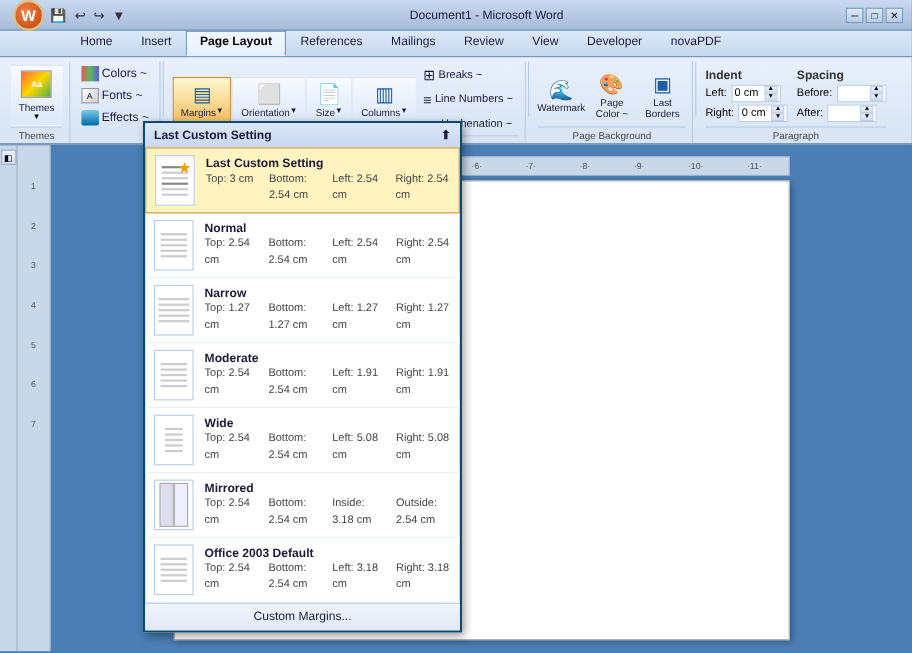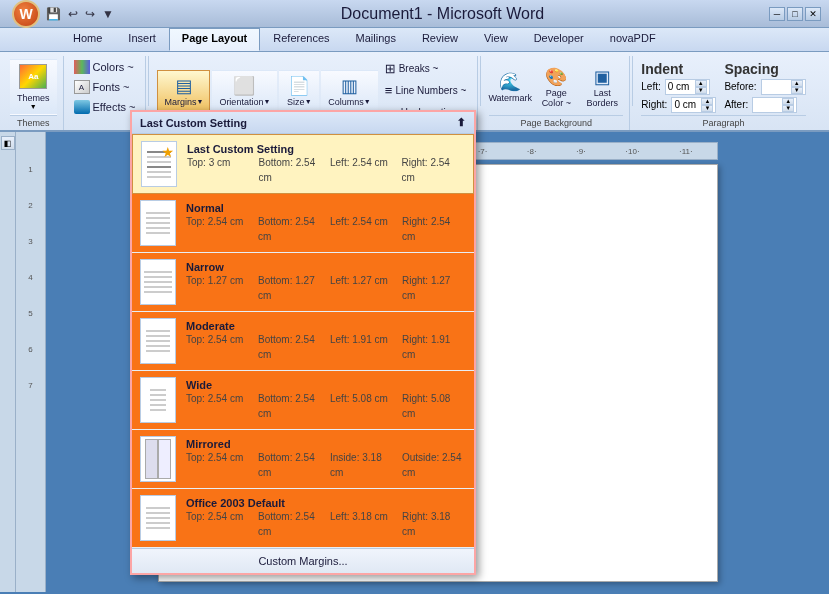--- a/index.html
+++ b/index.html
@@ -7,21 +7,21 @@
 
     
     .title-bar {
       background: linear-gradient(to bottom, #c8d8f0 0%, #a8bcd8 100%);
       height: 28px;
       display: flex;
       align-items: center;
       padding: 0 8px;
       border-bottom: 1px solid #7a9bc0;
     }
-    .title-bar-title { font-size: 16px; color: #1a1a3a; flex: 1; text-align: center; }
+    .title-bar-title { font-size: 11px; color: #1a1a3a; flex: 1; text-align: center; }
     .title-bar-buttons { display: flex; gap: 2px; }
     .title-bar-btn { width: 16px; height: 14px; border: 1px solid #7a9bc0; background: linear-gradient(to bottom, #dce8f8, #b8cce4); font-size: 9px; display: flex; align-items: center; justify-content: center; cursor: pointer; }
 
     
     .ribbon-tabs {
       background: linear-gradient(to bottom, #dce8f8 0%, #c8d8f0 100%);
       height: 24px;
       display: flex;
       padding: 0 60px;
       border-bottom: 1px solid #7a9bc0;
@@ -127,21 +127,21 @@
     
     .page-bg-group { min-width: 140px; }
     .page-bg-btns { display: flex; gap: 4px; align-items: center; }
     .pg-btn { display: flex; flex-direction: column; align-items: center; justify-content: center; width: 42px; cursor: pointer; padding: 2px; }
     .pg-btn-icon { font-size: 18px; color: #2060a0; }
     .pg-btn-label { font-size: 9px; color: #1a1a3a; text-align: center; }
 
     
     .indent-spacing-group { display: flex; gap: 8px; }
     .indent-col, .spacing-col { display: flex; flex-direction: column; gap: 2px; }
-    .indent-label, .spacing-label { font-size: 14px; font-weight: bold; color: #333; }
+    .indent-label, .spacing-label { font-size: 11px; font-weight: bold; color: #333; }
     .indent-row { display: flex; align-items: center; gap: 4px; font-size: 10px; }
     .indent-input {
       width: 45px; height: 16px; border: 1px solid #b8cce4;
       background: white; font-size: 10px; padding: 0 2px;
       display: flex; align-items: center; justify-content: space-between;
     }
     .spinner-btns { display: flex; flex-direction: column; }
     .spinner-btn { width: 12px; height: 7px; background: linear-gradient(to bottom, #e8f0fc, #d0dcea); border: 1px solid #b8cce4; font-size: 6px; cursor: pointer; display: flex; align-items: center; justify-content: center; }
 
     
@@ -207,23 +207,23 @@
       font-weight: bold;
       text-decoration: underline;
       padding: 4px 0;
     }
 
     
     .dropdown-panel {
       position: absolute;
       top: 110px;
       left: 130px;
-      width: 346px;
-      background: #f97316;
-      border: 2px solid #fca5a5;
+      width: 290px;
+      background: #ffffff;
+      border: 2px solid #0c4a6e;
       box-shadow: 3px 3px 8px rgba(0,0,0,0.4);
       z-index: 100;
     }
     .dropdown-header {
       background: linear-gradient(to bottom, #dce8f8, #c8d8f0);
       padding: 4px 8px;
       font-size: 11px;
       font-weight: bold;
       color: #1a1a3a;
       border-bottom: 1px solid #b8cce4;

